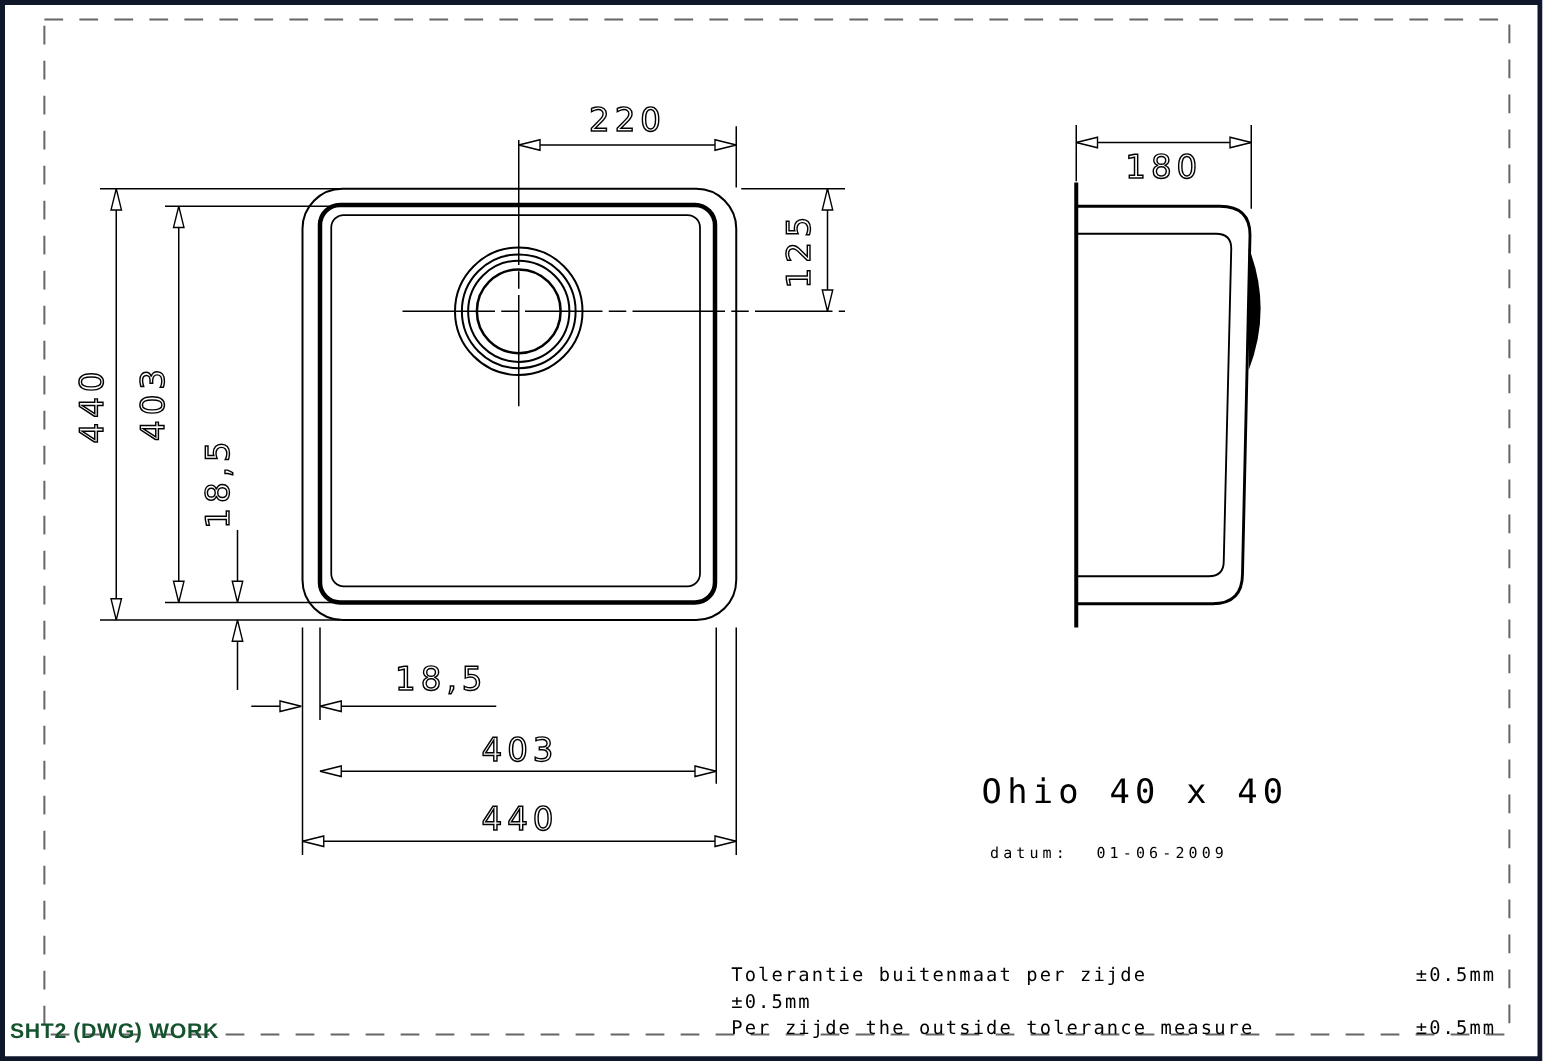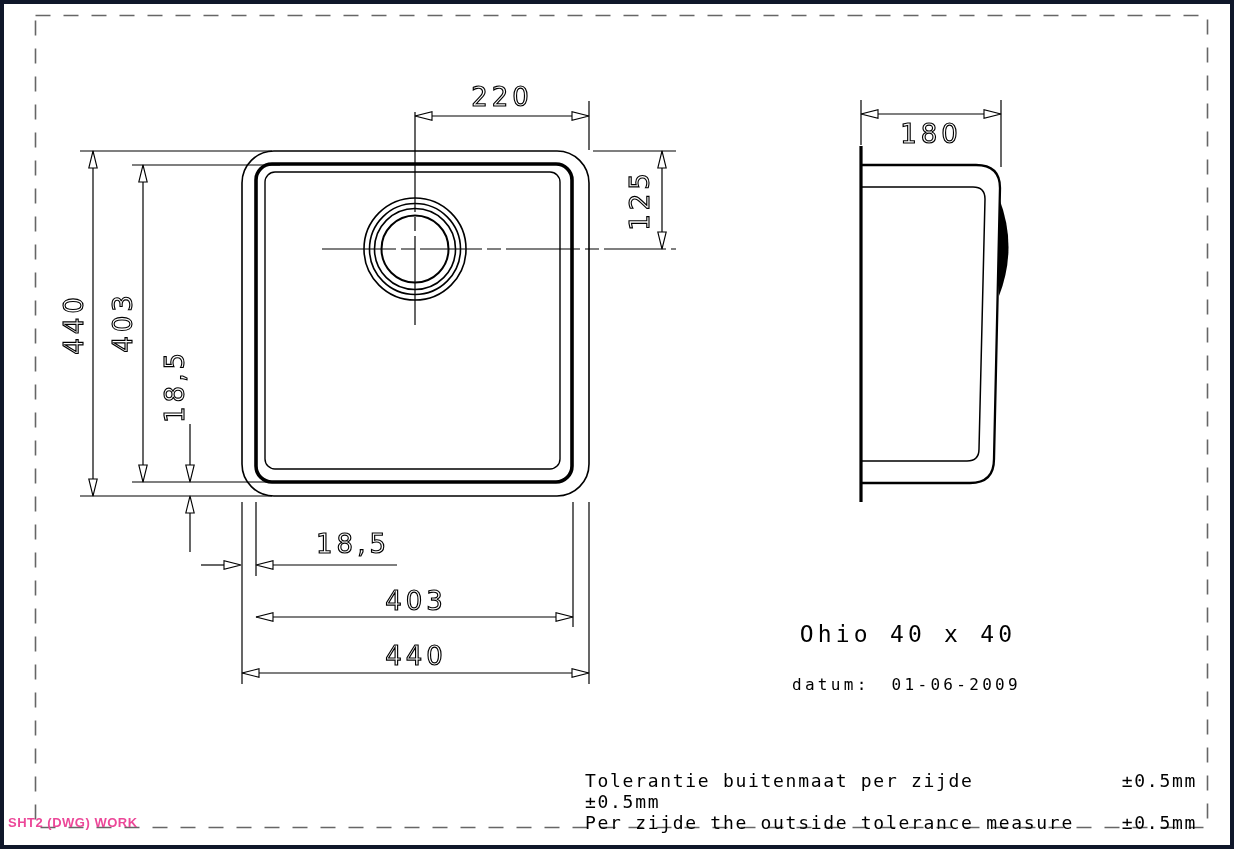--- a/index.html
+++ b/index.html
@@ -23,32 +23,32 @@
     -webkit-text-stroke:1.15px #000;
     transform:translate(-50%,-50%);
   }
   @supports not (-webkit-text-stroke: 1px #000){
     .dim{color:#000;}
   }
   .rot{transform:translate(-50%,-50%) rotate(-90deg);}
   
   .cadtxt{font-family:"DejaVu Sans Mono", monospace;font-weight:400;}
   .title{
-    font-size:23px;letter-spacing:4.2px;
+    font-size:27px;letter-spacing:4.2px;
     transform:translate(-50%,-50%);
   }
-  .datum{font-size:16px;letter-spacing:3.3px;display:flex;gap:22px;}
+  .datum{font-size:12px;letter-spacing:3.3px;display:flex;gap:22px;}
   .tol-block{
     left:581px;top:766px;width:612px;
-    font-size:18px;letter-spacing:1.7px;
+    font-size:15px;letter-spacing:1.7px;
   }
   .tol-row{display:flex;justify-content:space-between;height:21px;line-height:21px;}
   .sheet{
     font-family:"Liberation Sans", sans-serif;
-    font-weight:bold;font-size:13px;letter-spacing:0.5px;color:#ec4899;
+    font-weight:bold;font-size:17px;letter-spacing:0.5px;color:#14532d;
   }
 </style>
 </head>
 <body>
 
 <div id="page">
 
   <svg id="cad-svg" width="1234" height="849" viewBox="0 0 1234 849">
 
     <rect x="31.5" y="11.5" width="1172" height="812" fill="none" stroke="#666666" stroke-width="1.6" stroke-dasharray="15 13"></rect>

